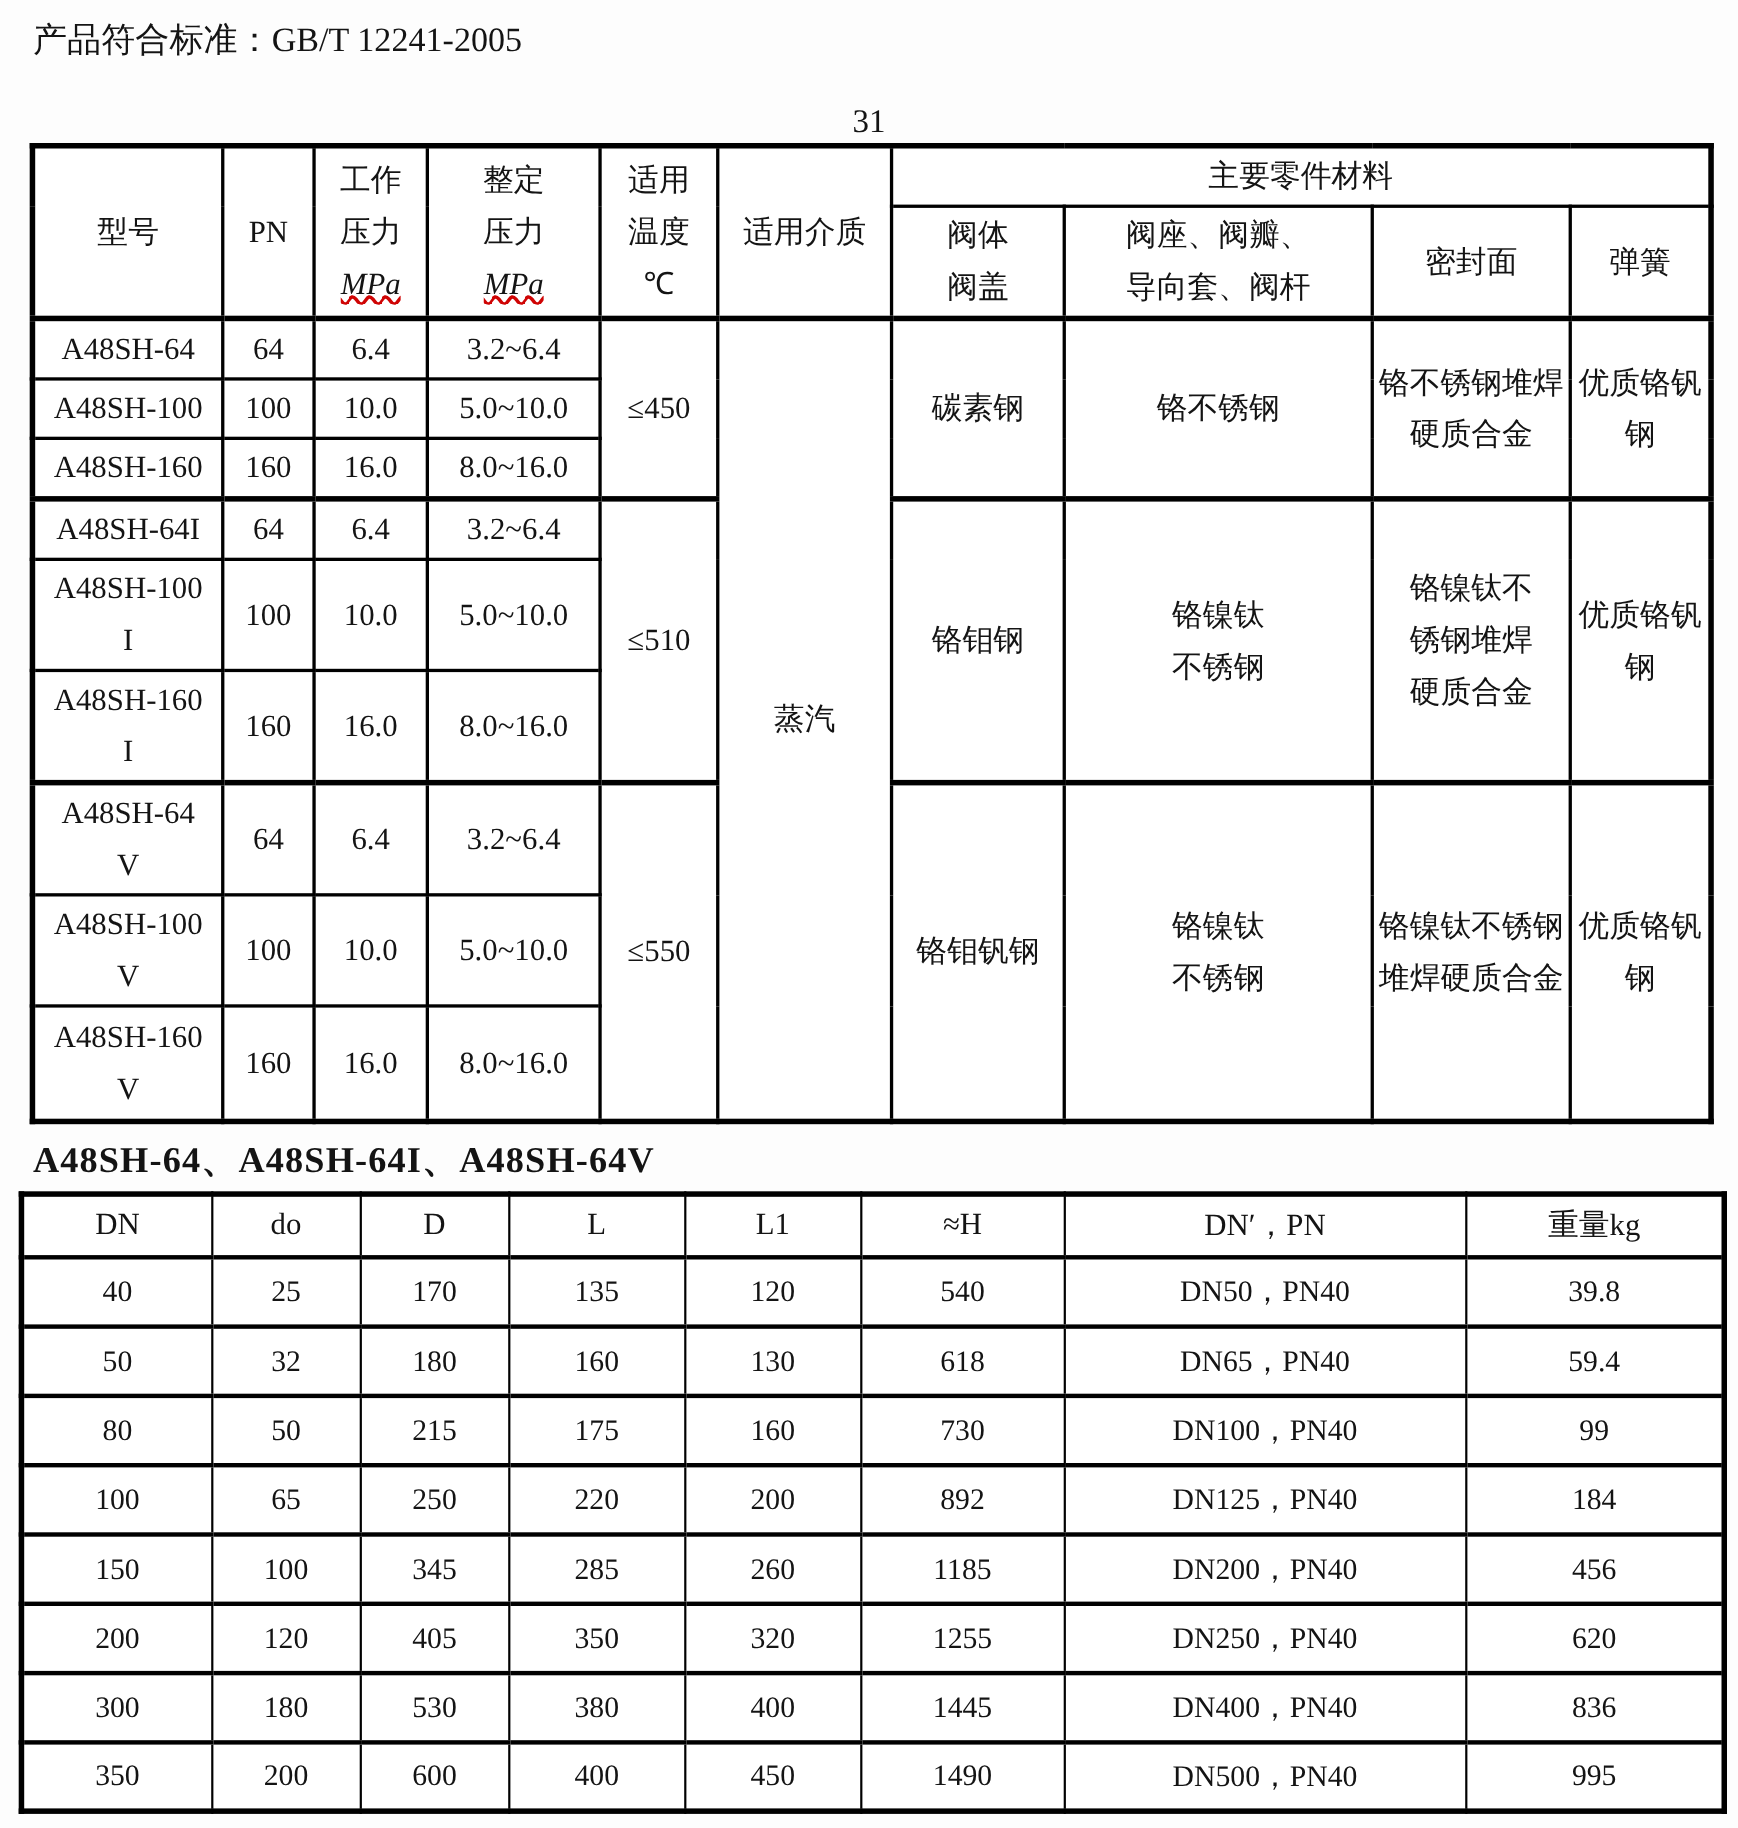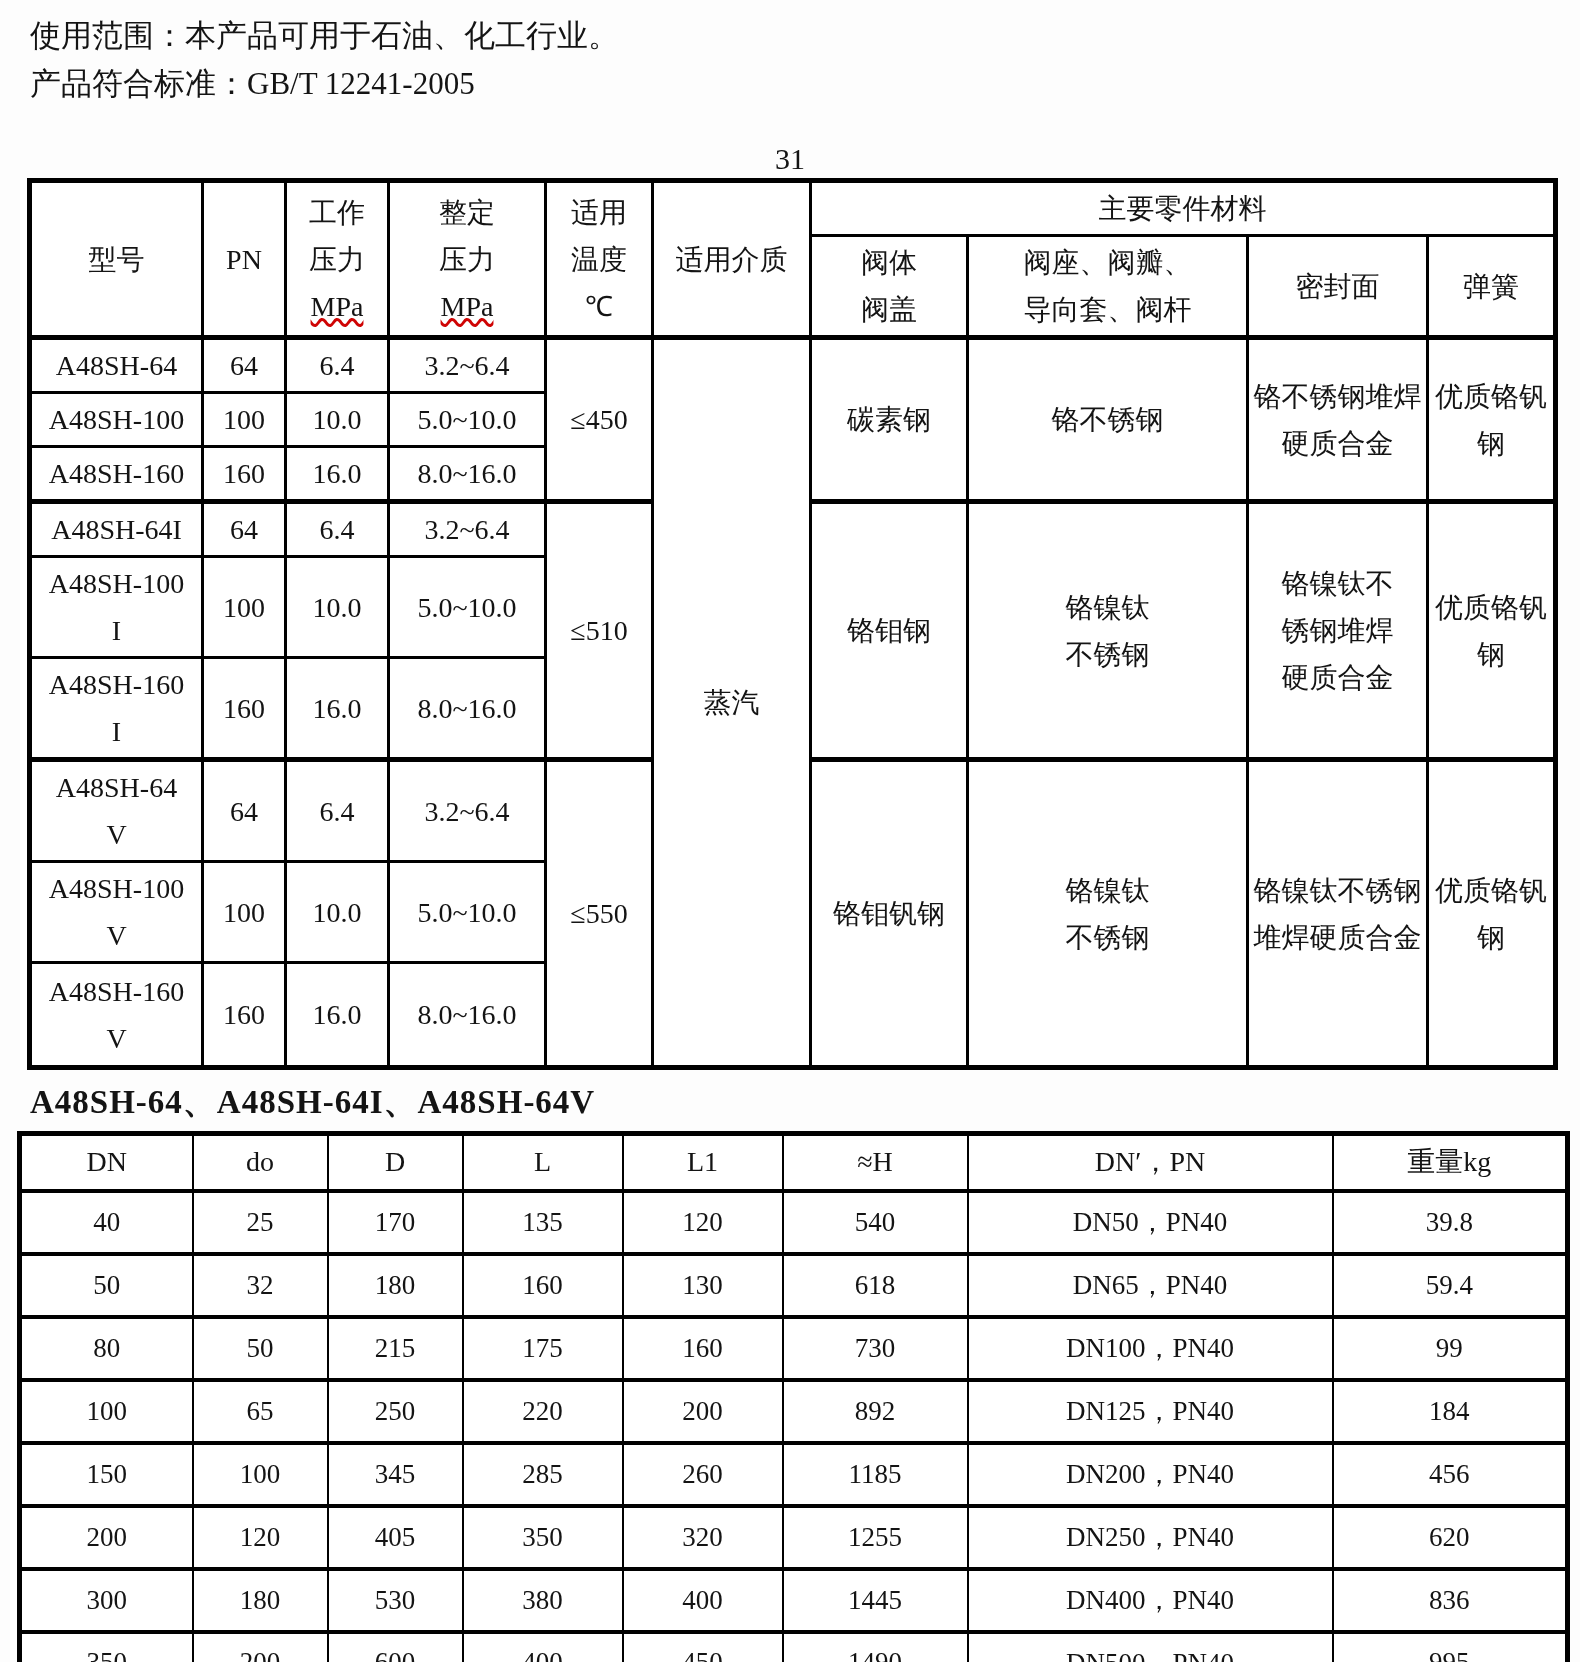--- a/index.html
+++ b/index.html
@@ -26,20 +26,21 @@
   .spec tbody tr:first-child td { border-top:5px solid #000; }
   .spec tr.gt td { border-top:5px solid #000; }
   tr.r1{height:53px} tr.r2{height:53px} tr.r3{height:52px}
   tr.r4{height:55px} tr.r5{height:97px} tr.r6{height:97px}
   tr.r7{height:90px} tr.r8{height:95px} tr.r9{height:105px}
   .pre { white-space:pre-line;font-family:Liberation Serif, serif; }
   .wavy {
     text-decoration-line:underline; text-decoration-style:wavy;
     text-decoration-color:#cf0404; text-decoration-thickness:3px;
     text-decoration-skip-ink:none;
+    font-style:italic;
   }
   .model { text-align:left; padding-left:8px; white-space:pre-line; line-height:46px;font-family:Liberation Serif, serif; }
   .seal { text-align:justify; text-justify:inter-character; padding:2px 22px;margin-left:32px; }
   .spring { text-align:justify; text-justify:inter-character; padding:2px 14px; }
 
   
   .dimtitle { margin:10px 0 6px 30px; font-size:33px; font-weight:bold; letter-spacing:1px; }
   table.dim { width:1548px; margin-left:17px; border:5px solid #000; }
   .dim th, .dim td {
     border:2px solid #000; border-top-width:4px; border-bottom-width:4px;
@@ -47,21 +48,20 @@
   }
   .dim th { font-size:28px; height:57px; }
   .dim td { font-size:27px; height:63px; }
 </style>
 </head>
 <body>
 
 <div>
 
   <div class="intro">
-    <div>使用范围：本产品可用于石油、化工行业。</div>
     <div>产品符合标准：GB/T 12241-2005</div>
   </div>
 
   <div class="pageno">31</div>
 
   <table class="spec">
     <colgroup>
       <col style="width:173px">
         <col style="width:83px">
         <col style="width:103px">

